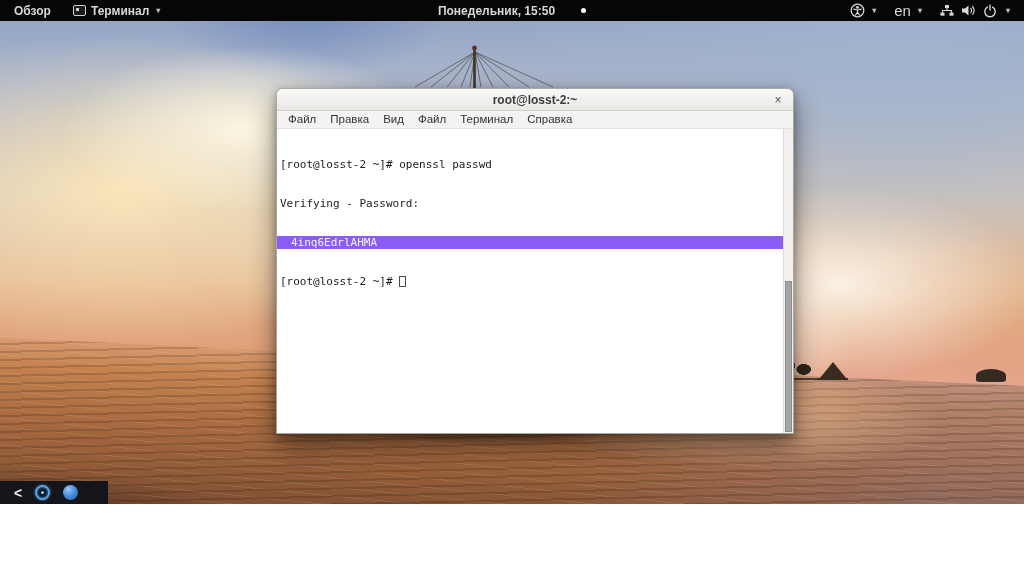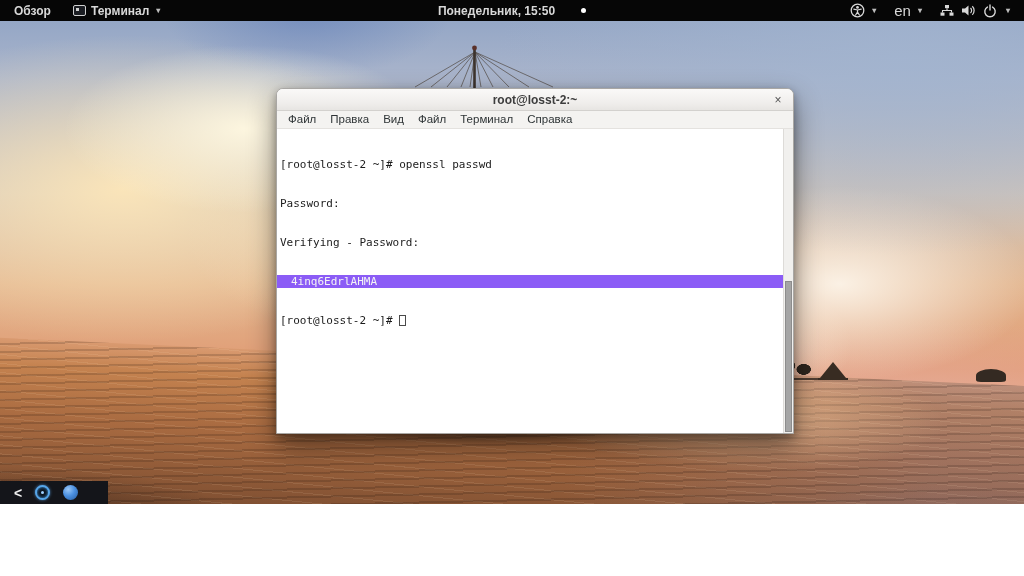--- a/index.html
+++ b/index.html
@@ -202,21 +202,20 @@
     <div class="menubar">
       <span class="menu-item">Файл</span>
       <span class="menu-item">Правка</span>
       <span class="menu-item">Вид</span>
       <span class="menu-item">Файл</span>
       <span class="menu-item">Терминал</span>
       <span class="menu-item">Справка</span>
     </div>
     <div class="term-body">
       <div class="line">[root@losst-2 ~]# openssl passwd</div>
-      <div class="line">Password:</div>
       <div class="line">Verifying - Password:</div>
       <div class="line hl">4inq6EdrlAHMA</div>
       <div class="line"><span>[root@losst-2 ~]# </span><span class="cursor"></span></div>
       <div class="scrollbar">
         <div class="sb-thumb"></div>
       </div>
     </div>
   </div>
 
   <div class="dock">

